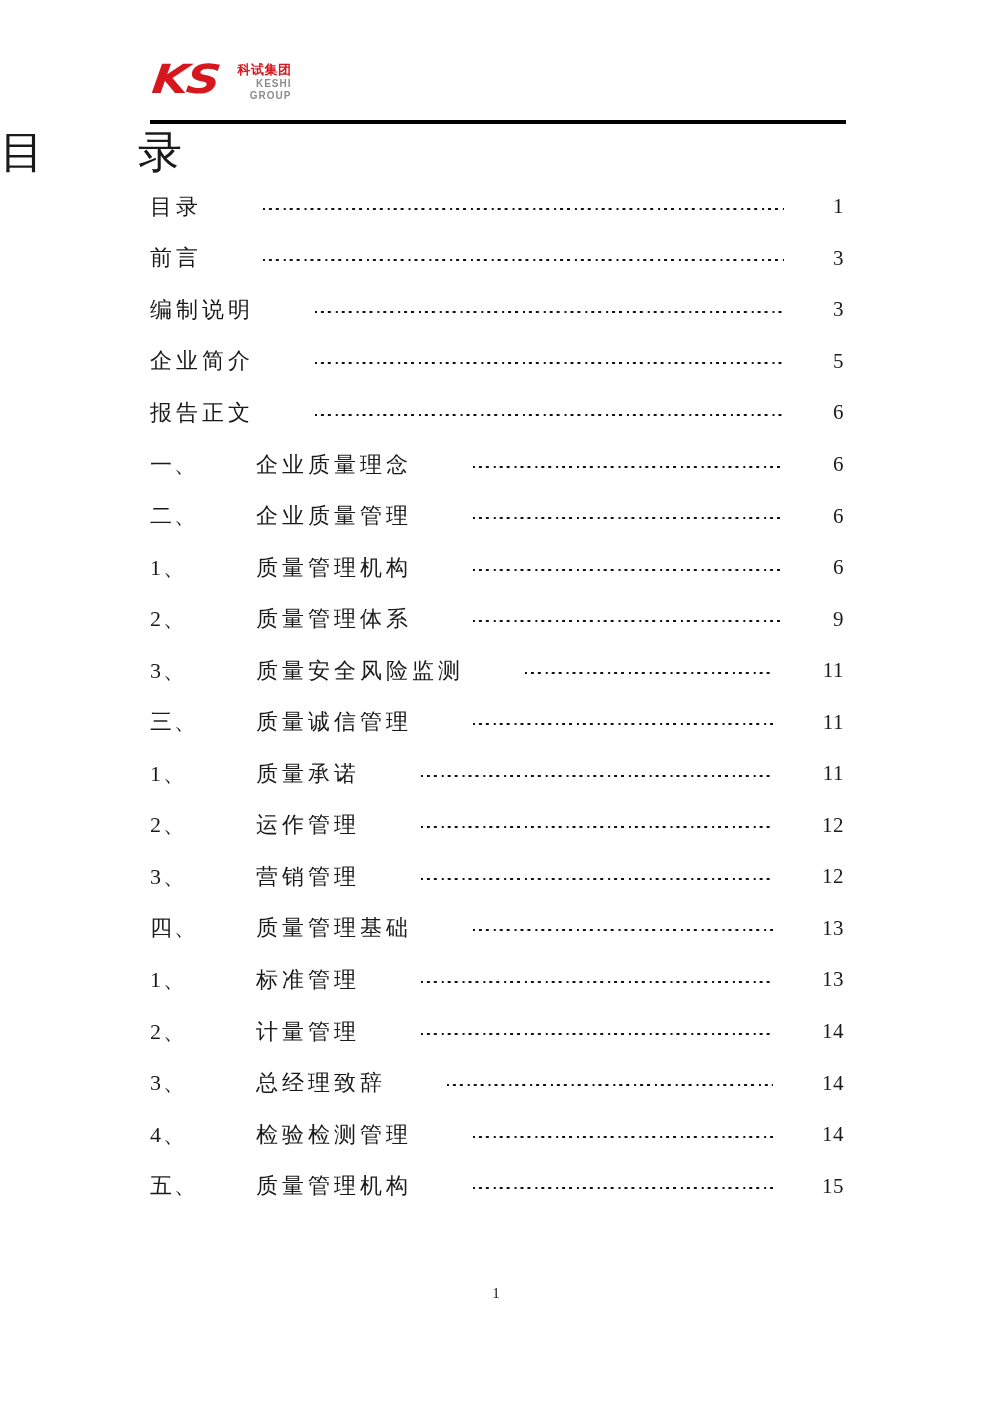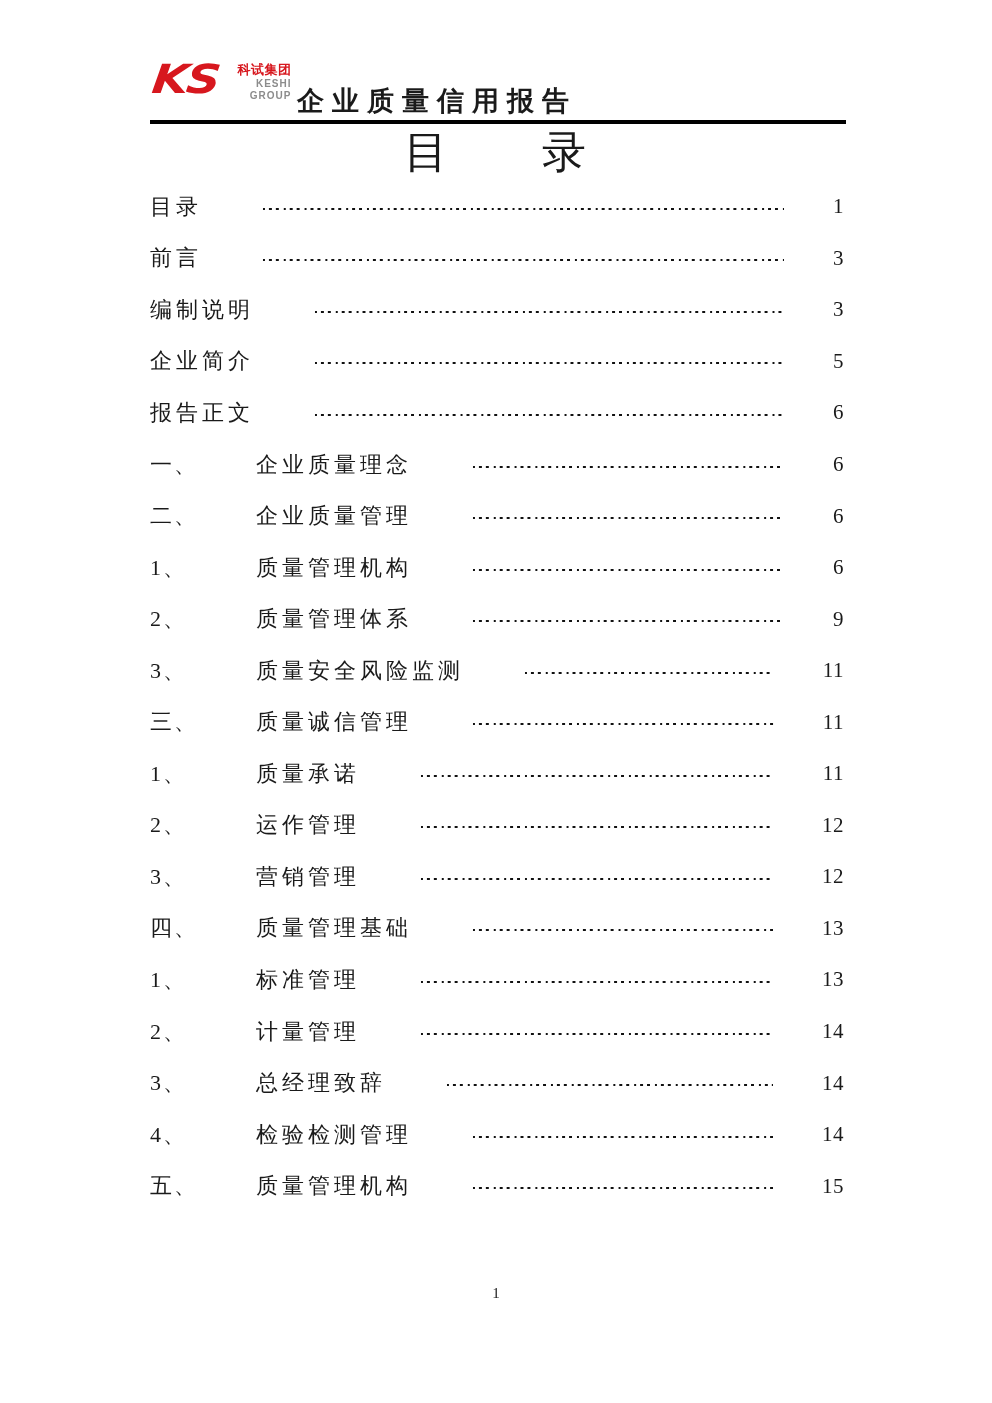--- a/index.html
+++ b/index.html
@@ -39,21 +39,21 @@
     white-space: nowrap;
   }
   .rule {
     position: absolute; left: 150px; top: 120px;
     width: 696px; height: 4px; background: #000;
   }
 
   
   .toc-title {
     position: absolute; left: 0; top: 127px; width: 100%;
-    text-align: center; font-size: 44px; line-height: 52px;
+    font-size: 44px; line-height: 52px;
     white-space: pre; letter-spacing: 2px;
   }
 
   
   .toc-list { position: absolute; left: 150px; top: 181px; width: 694px; }
   .toc-row {
     height: 51.55px; display: flex; align-items: center;
     font-size: 22px; text-decoration: none; color: #1a1a1a; gap: 48px;
   }
   .toc-num { flex: none; width: 58px; letter-spacing: 2px; white-space: nowrap; }
@@ -84,21 +84,20 @@
 <div class="page">
 
   <div class="logo">
     <span class="logo-ks">KS</span>
     <span class="logo-text">
       <span class="logo-cn">科试集团</span>
       <span class="logo-en">KESHI</span>
       <span class="logo-en">GROUP</span>
     </span>
   </div>
-  <div class="doc-title">企业质量信用报告</div>
   <div class="rule"></div>
 
   <div class="toc-title">目　　录</div>
 
   <div class="toc-list">
       <div class="toc-row no-num">
 
       <span class="toc-label">目录</span>
       <span class="toc-dots"></span>
       <span class="toc-page">1</span>

